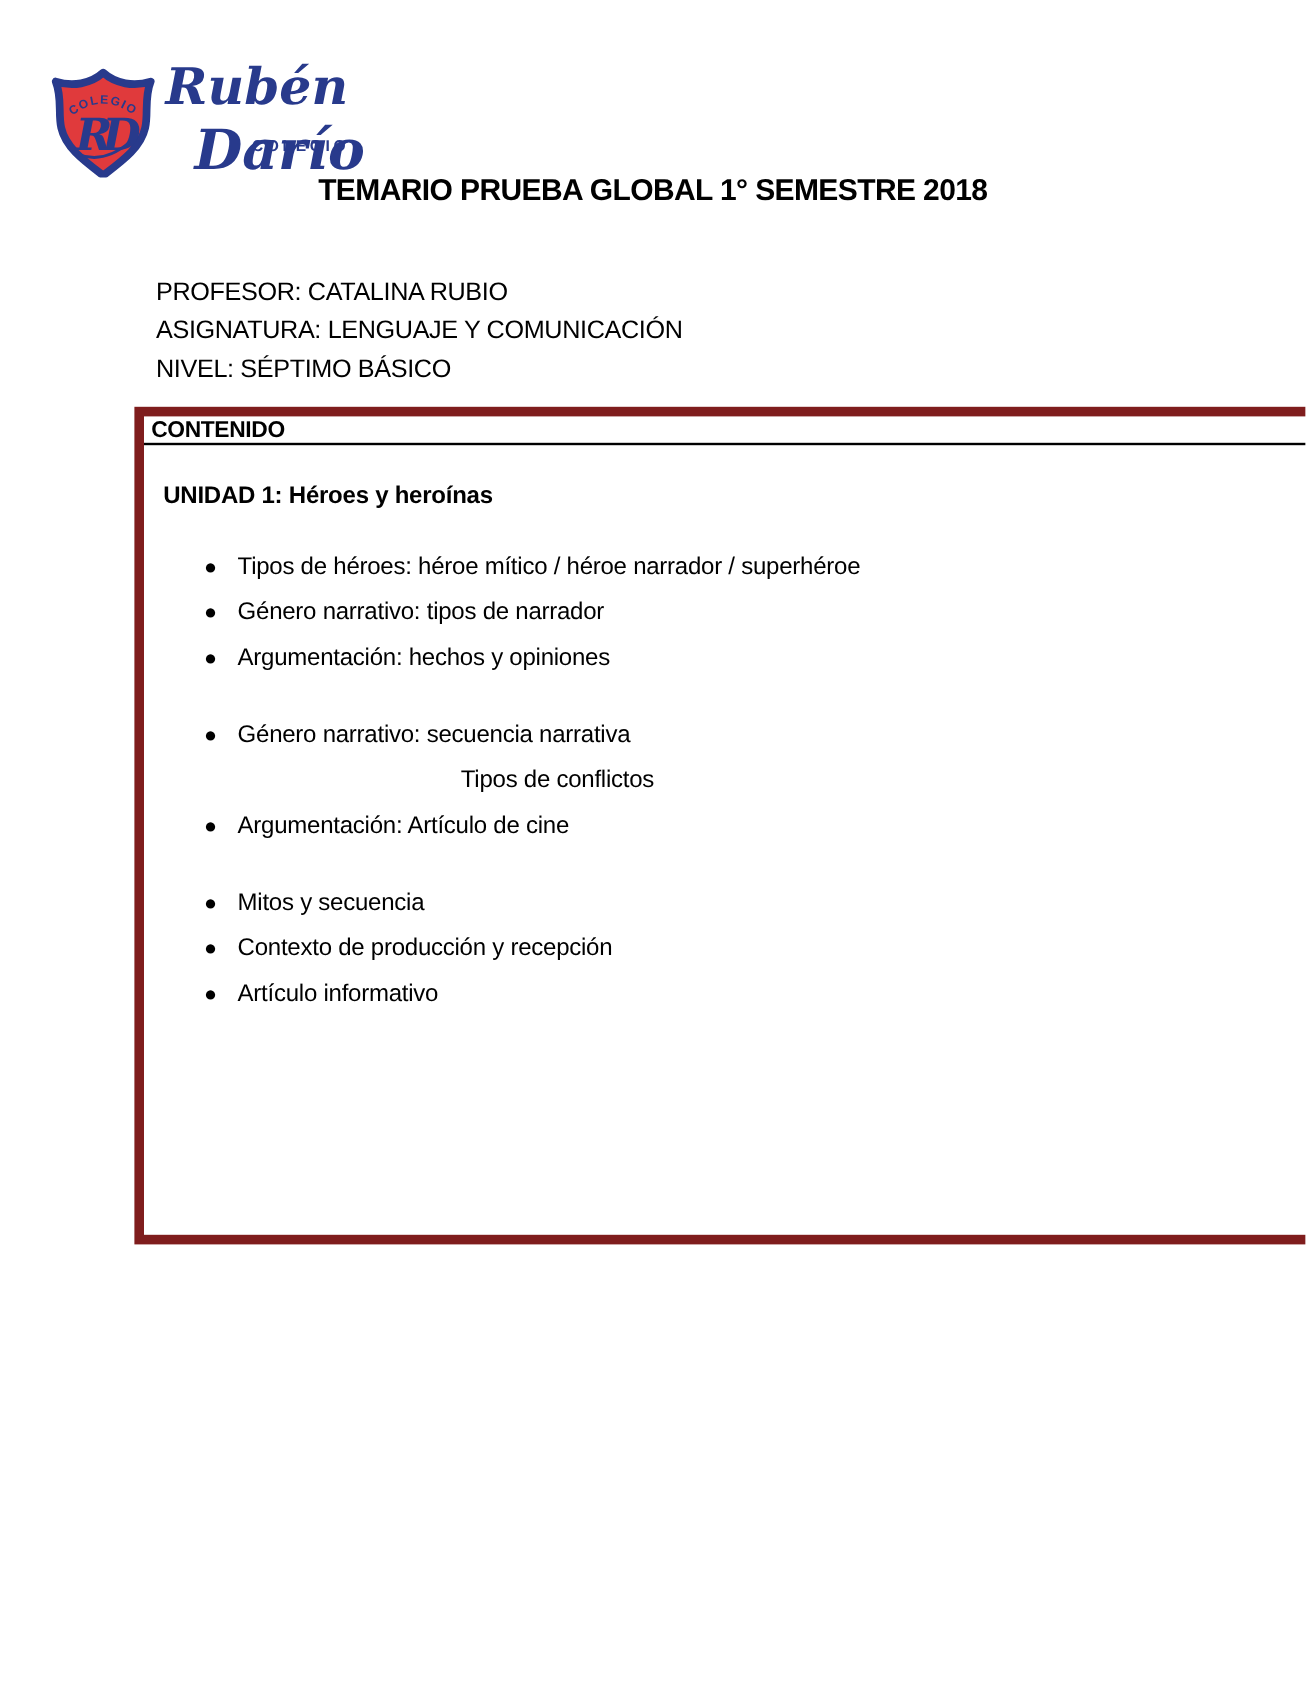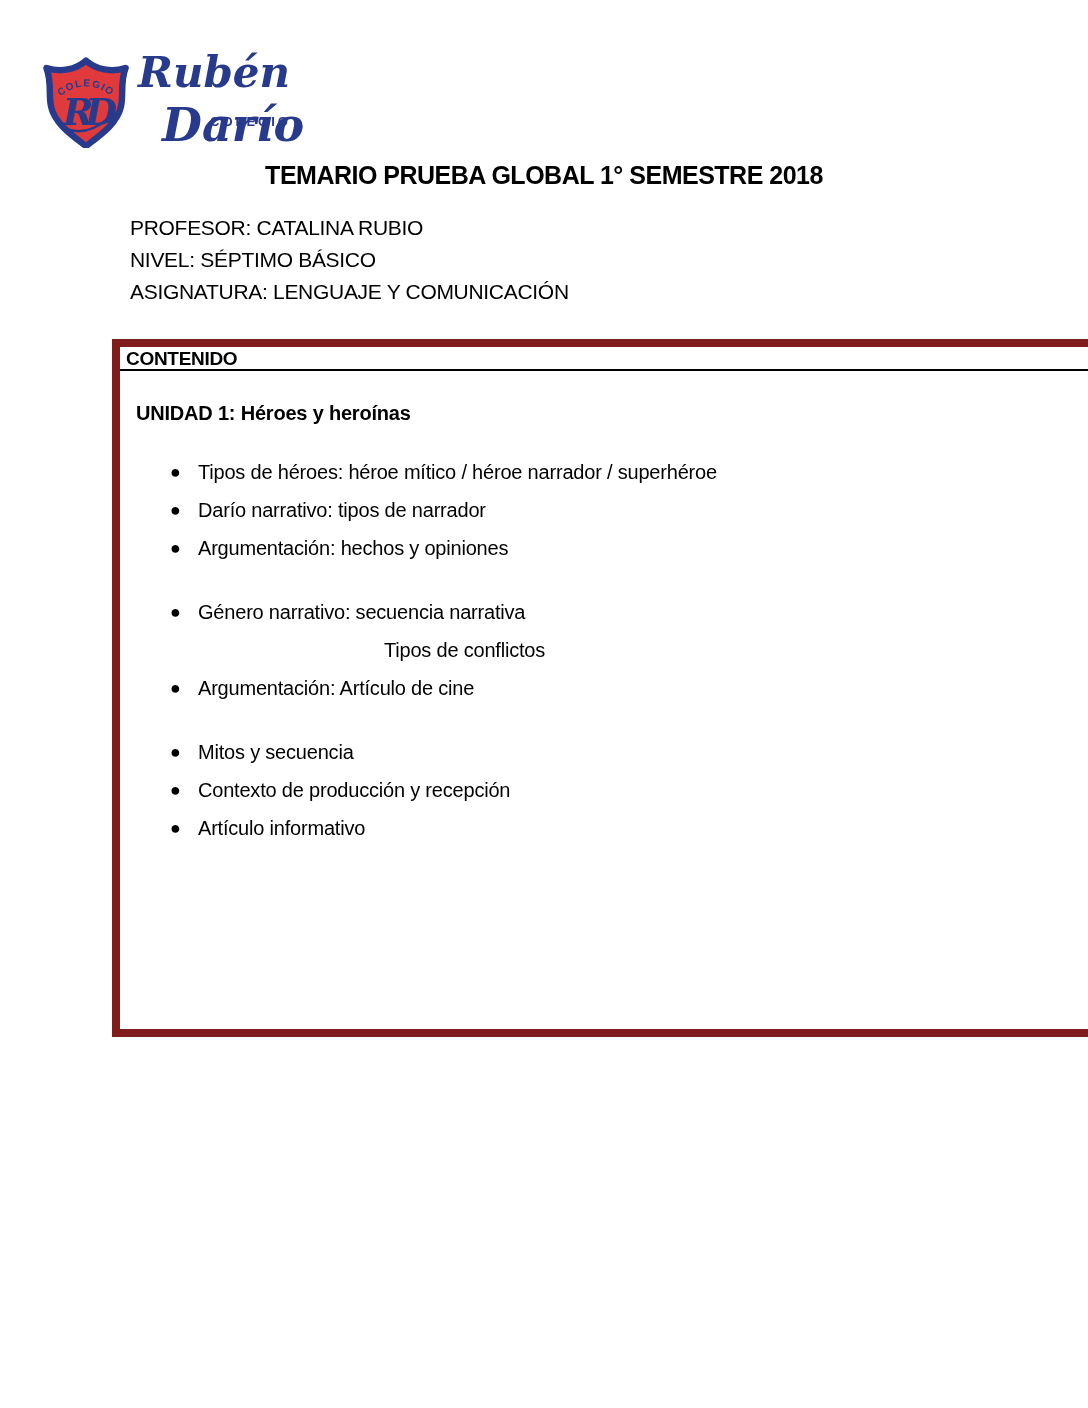--- a/index.html
+++ b/index.html
@@ -23,28 +23,28 @@
     position:absolute;left:122px;top:52px;
     font-family:"DejaVu Serif",serif;font-style:italic;font-weight:bold;
     font-size:46px;line-height:1;color:#283a8c;
   }
   .wordmark-sub{
     position:absolute;left:170px;top:64px;
     font-size:13px;font-weight:bold;letter-spacing:3px;color:#283a8c;
   }
   
   .doc-title{
-    position:absolute;left:0;top:160px;width:1088px;
+    position:absolute;left:0;top:144px;width:1088px;
     text-align:center;
     font-size:25px;font-weight:bold;letter-spacing:-0.5px;
     line-height:30px;
   }
   
   .info{
-    position:absolute;left:130px;top:212px;
+    position:absolute;left:130px;top:228px;
     font-size:21px;line-height:32px;letter-spacing:-0.3px;
   }
   
   .content-table{
     position:absolute;left:112px;top:339px;width:996px;
     border:8px solid #7f1d1d;box-sizing:border-box;
   }
   .table-header{
     border-bottom:2px solid #000;
     height:24px;box-sizing:border-box;
@@ -84,37 +84,37 @@
     </svg>
     <div class="wordmark-line1">Rubén</div>
     <div class="wordmark-line2">Darío</div>
     <div class="wordmark-sub">COLEGIO</div>
   </div>
 
   <div class="doc-title">TEMARIO PRUEBA GLOBAL 1° SEMESTRE 2018</div>
 
   <div class="info">
     <div>PROFESOR: CATALINA RUBIO</div>
+    <div>ASIGNATURA: LENGUAJE Y COMUNICACIÓN</div>
     <div>NIVEL: SÉPTIMO BÁSICO</div>
-    <div>ASIGNATURA: LENGUAJE Y COMUNICACIÓN</div>
   </div>
 
   <div class="content-table">
     <div class="table-header">CONTENIDO</div>
     <div class="table-body">
 
       <div class="unit">
         <div class="unit-heading">UNIDAD 1: Héroes y heroínas</div>
         <div class="bullet">
           <span class="dot">●</span>
           <span class="bullet-text">Tipos de héroes: héroe mítico / héroe narrador / superhéroe</span>
         </div>
         <div class="bullet">
           <span class="dot">●</span>
-          <span class="bullet-text">Darío narrativo: tipos de narrador</span>
+          <span class="bullet-text">Género narrativo: tipos de narrador</span>
         </div>
         <div class="bullet">
           <span class="dot">●</span>
           <span class="bullet-text">Argumentación: hechos y opiniones</span>
         </div>
       </div>
 
       <div class="unit">
         <div class="bullet">
           <span class="dot">●</span>

